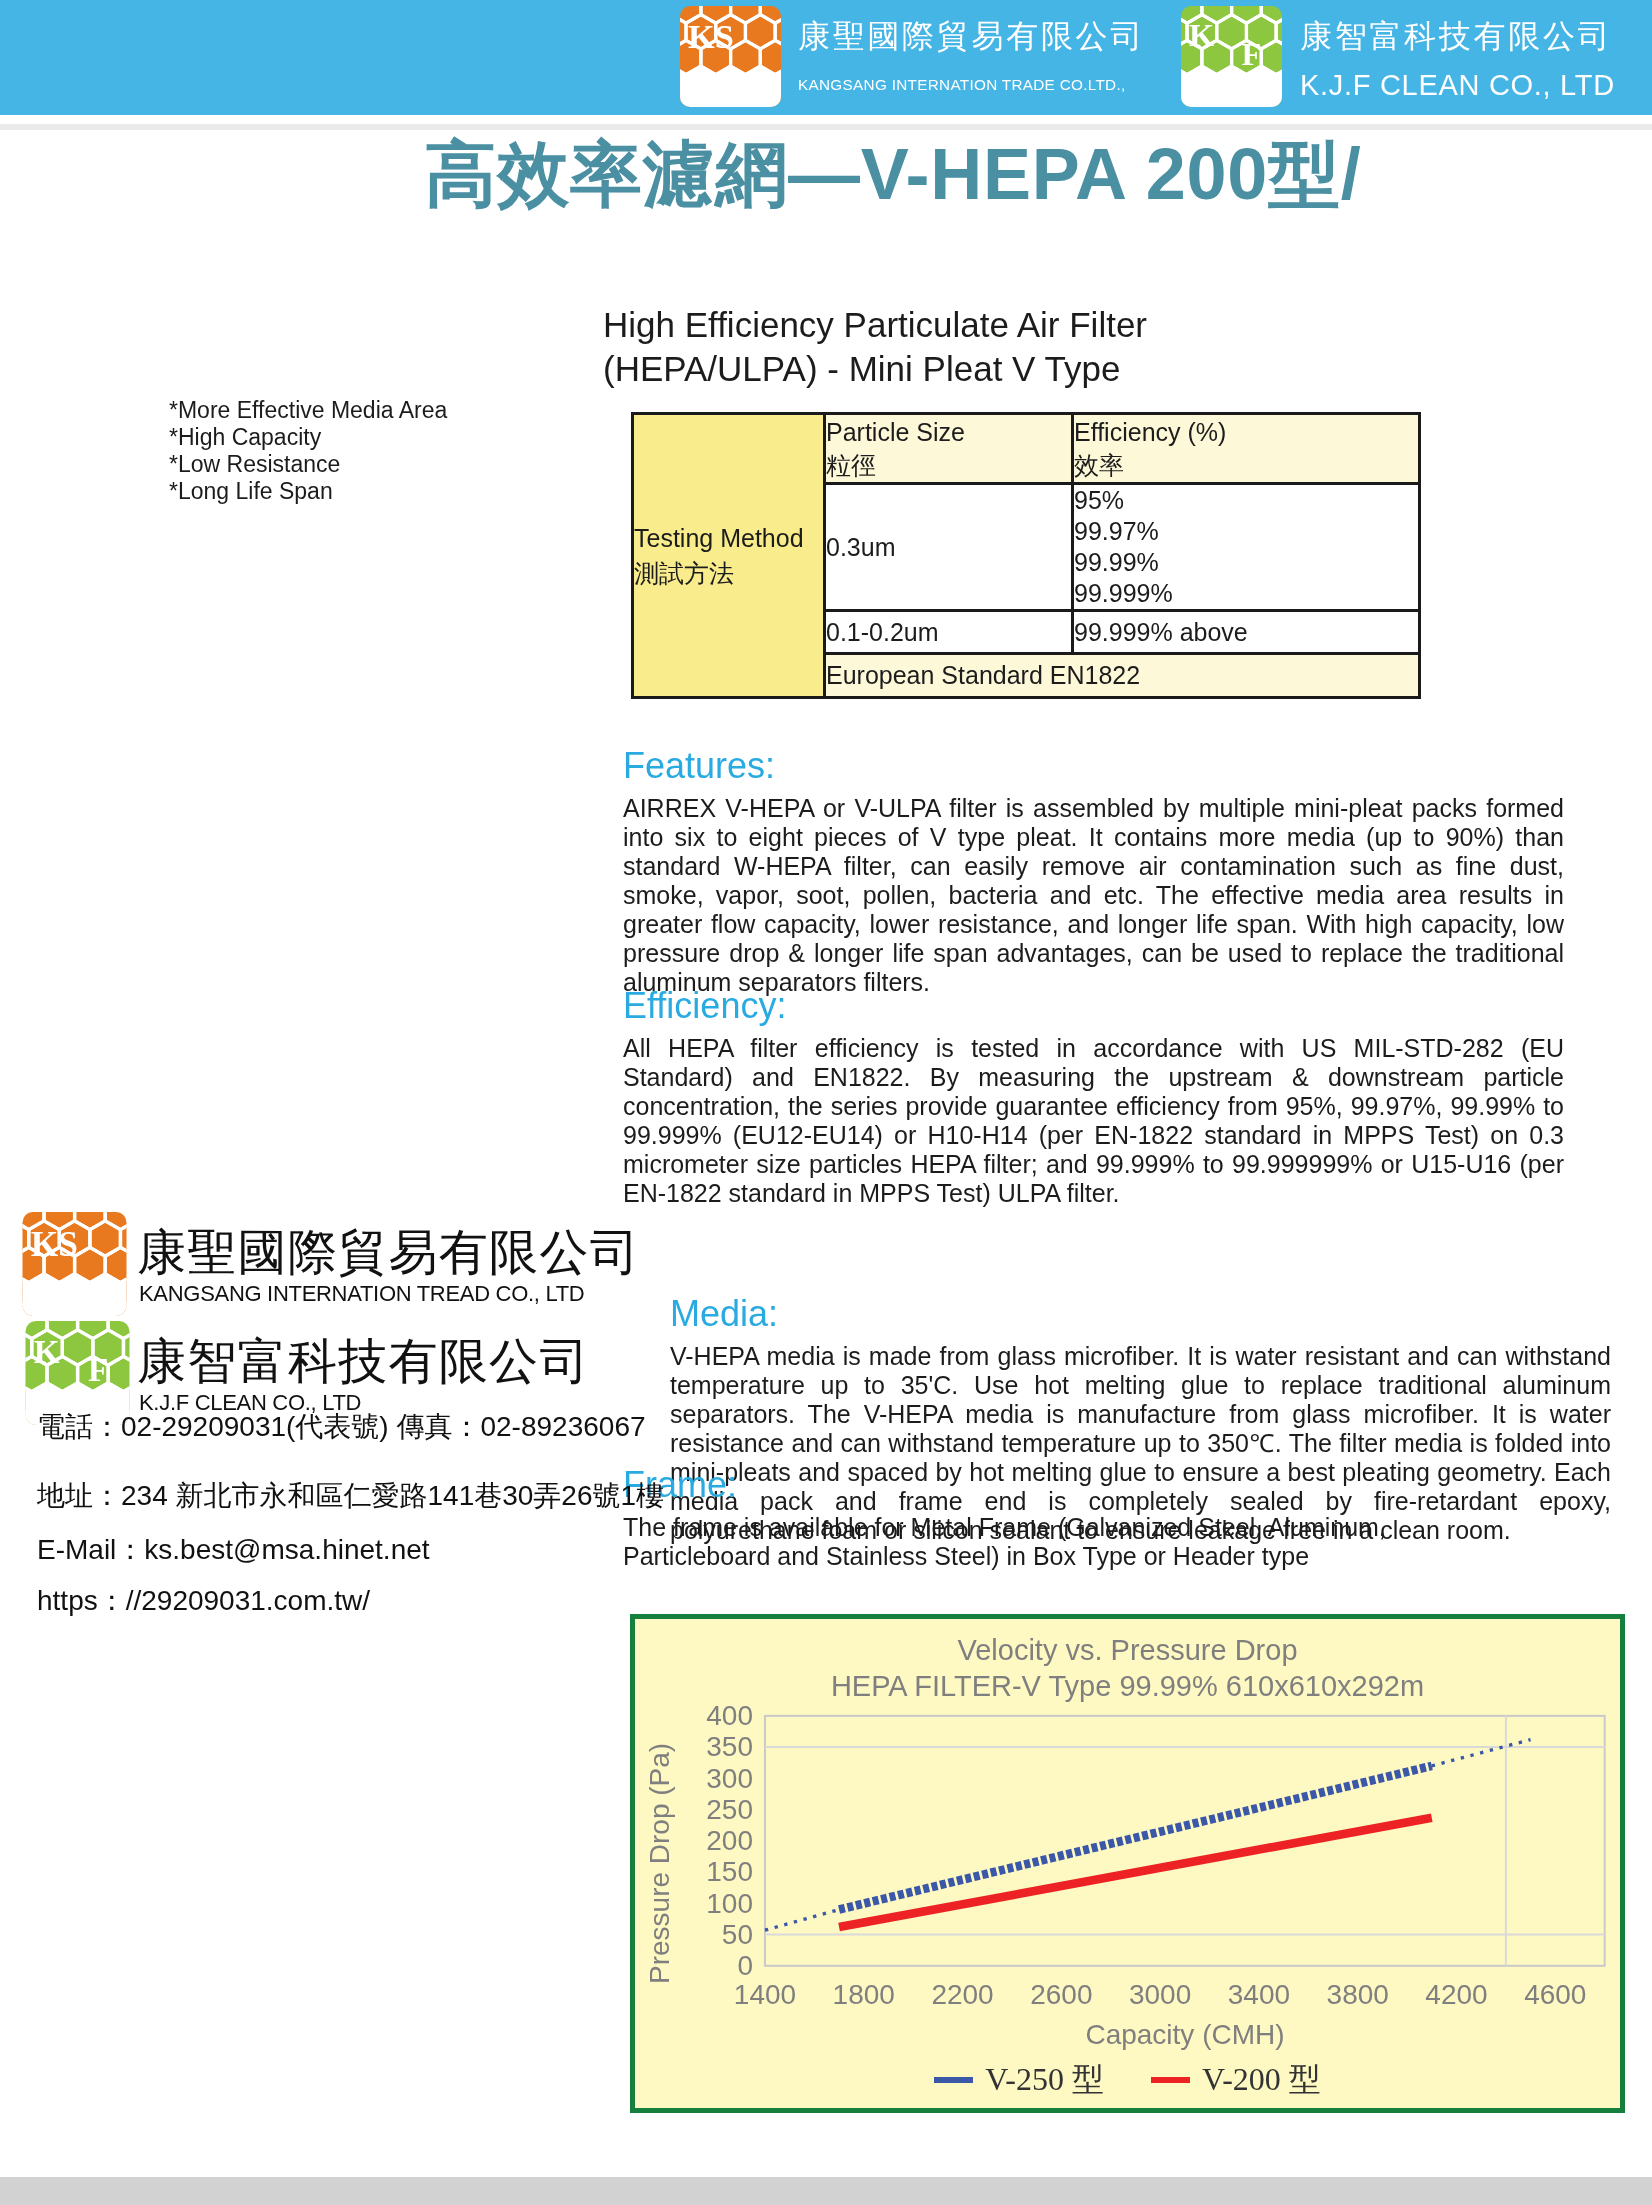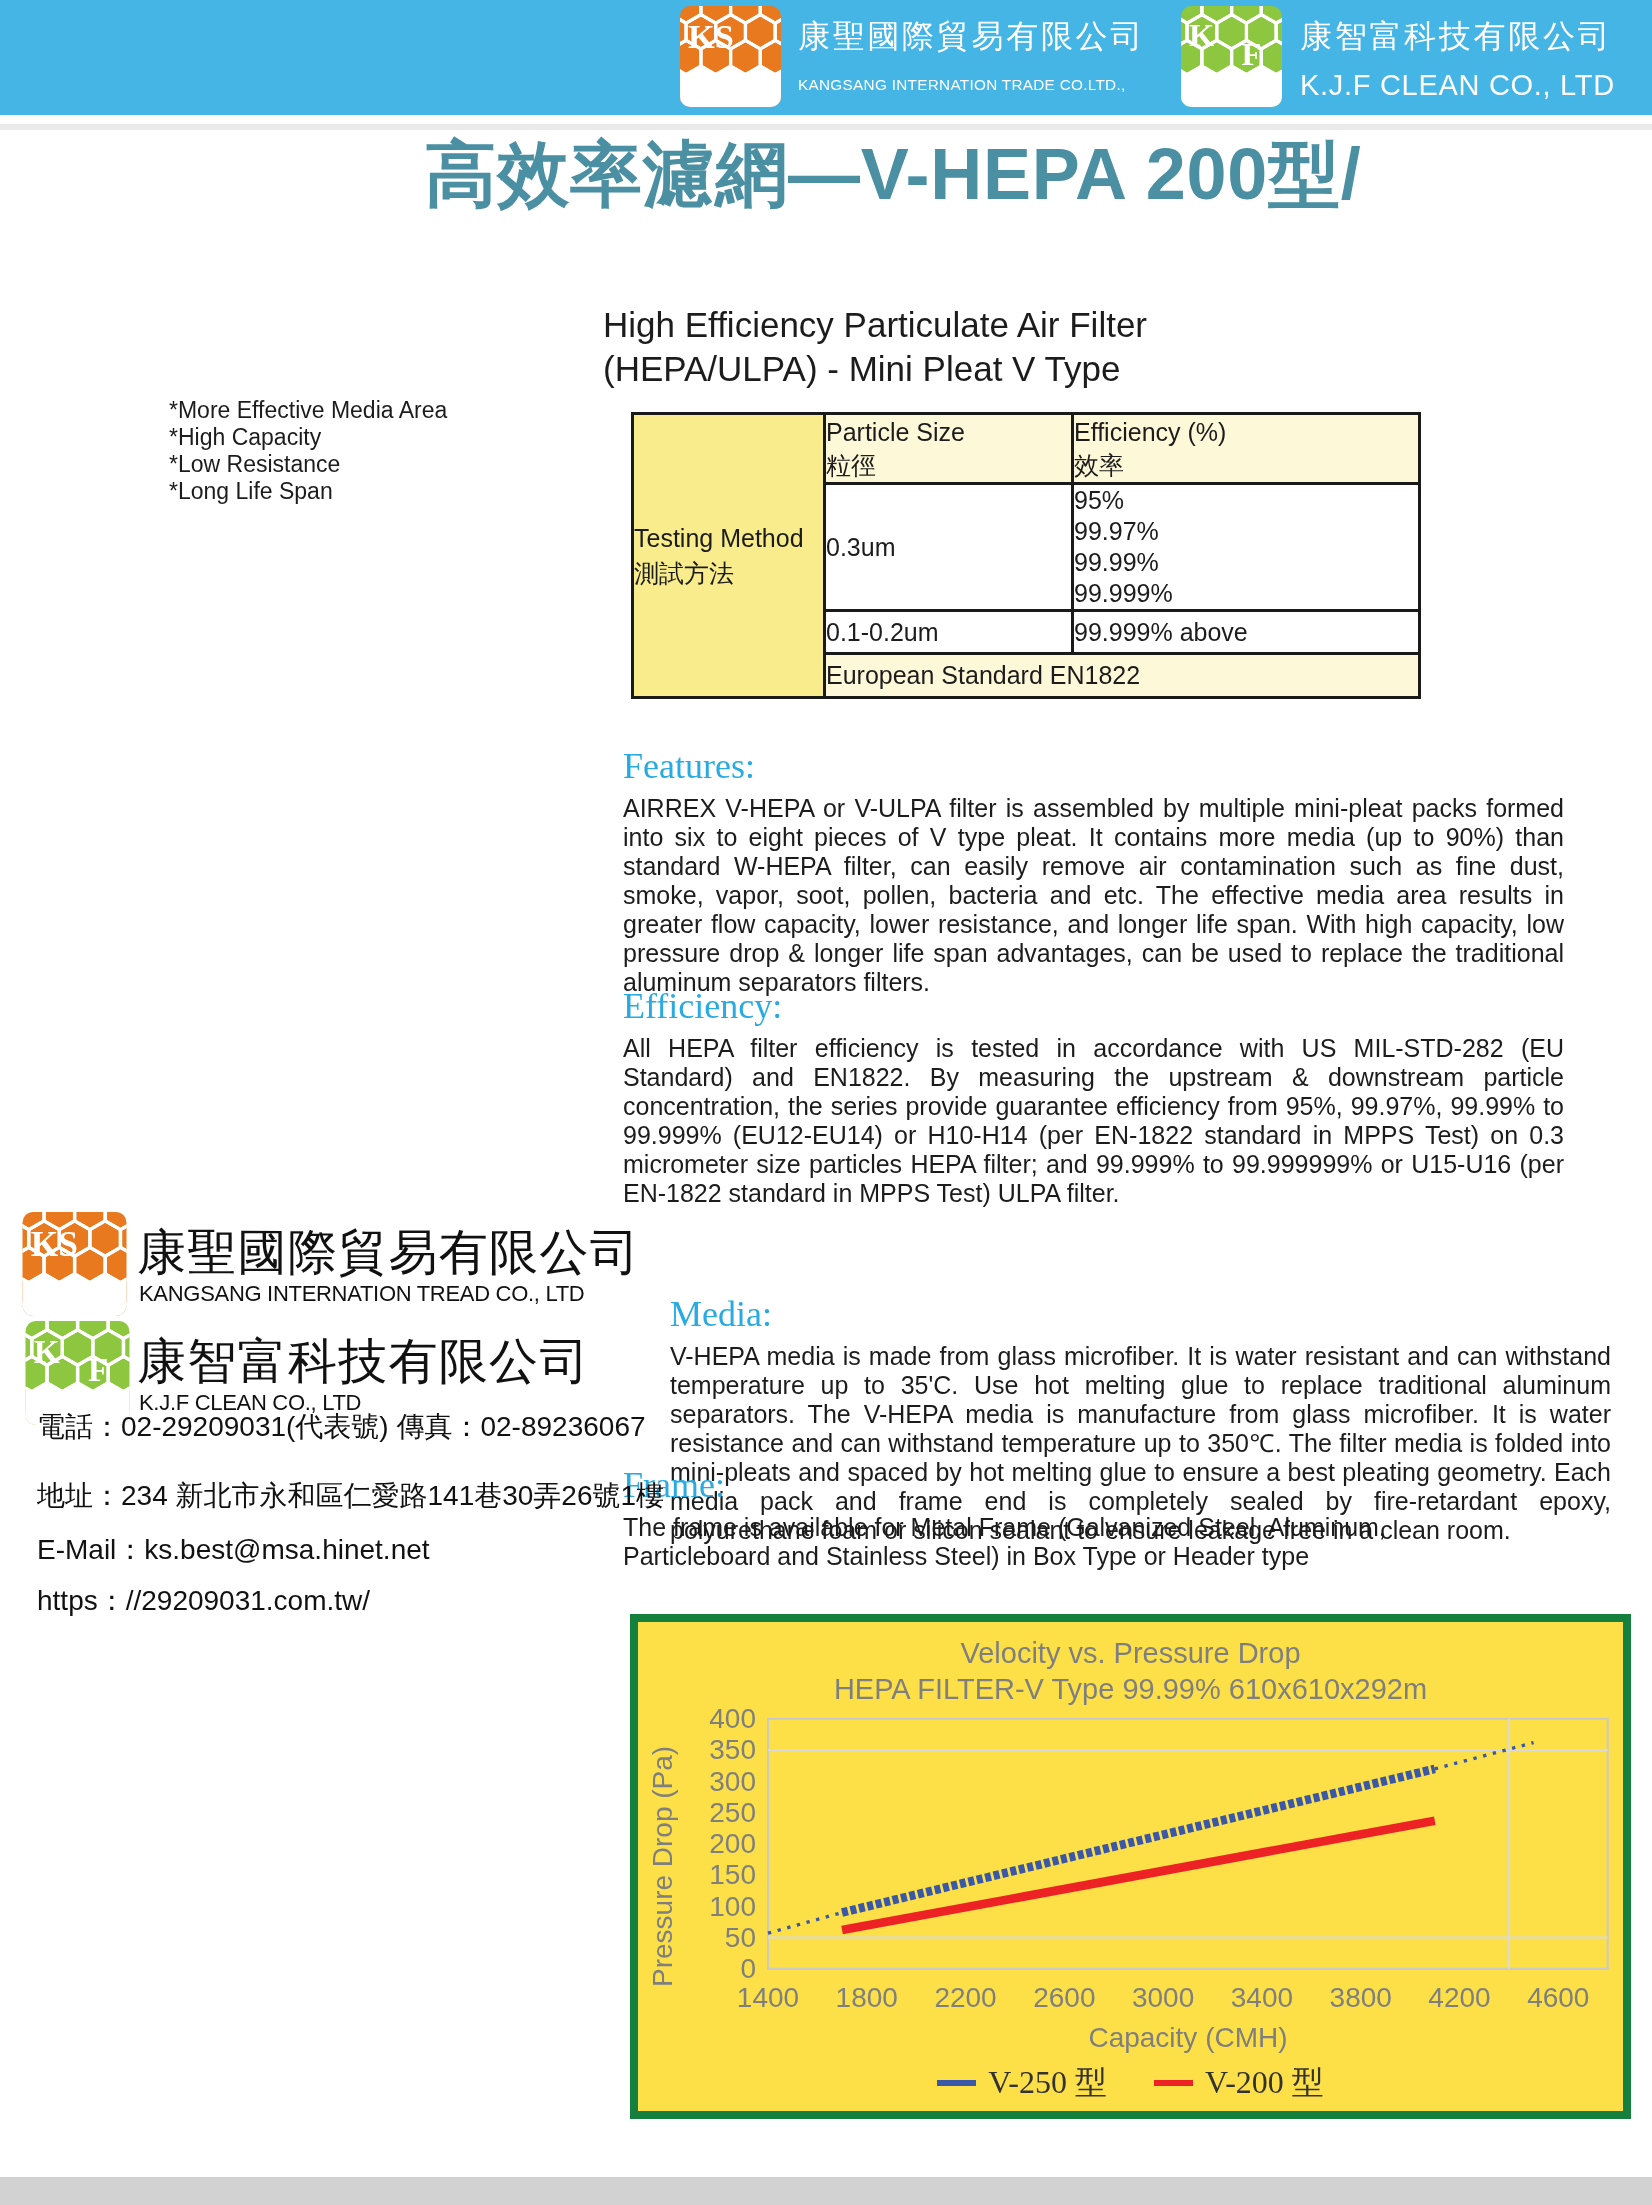--- a/index.html
+++ b/index.html
@@ -27,31 +27,31 @@
   .cell-head{background:#fdf8d8;height:67px;line-height:33px;}
   .col-particle{width:245px;}
   .col-eff{width:344px;}
   .cell-white{background:#ffffff;}
   .pre-line{white-space:pre-line;}
   .row1{height:124px;line-height:31px;}
   .row2{height:40px;}
   .cell-foot{background:#fdf8d8;height:41px;}
   
   .section{position:absolute;left:623px;width:941px;}
-  .sec-heading{color:#29abe2;font-size:36px;margin:0 0 6.7px 0;font-weight:400;font-family:Liberation Serif, serif;}
+  .sec-heading{color:#29abe2;font-size:36px;margin:0 0 6.7px 0;font-weight:400;}
   .sec-body{font-size:25px;line-height:29px;text-align:justify;color:#1c1c1c;}
   #section-frame .sec-body{text-align:left;}
   
   .side-logo{position:absolute;width:107px;height:104px;}
   .side-zh{position:absolute;font-size:49px;font-weight:500;color:#111;letter-spacing:1.3px;}
   .side-en{position:absolute;font-size:22px;color:#111;letter-spacing:-0.3px;}
   .contact{position:absolute;left:37px;font-size:28px;color:#111;font-weight:500;}
   
   #chart{position:absolute;left:630px;top:1614px;width:985px;height:489px;
-         border:8px solid #15803d;background:#fde047;}
+         border:5px solid #15803d;background:#fef9c3;}
   .chart-title{position:absolute;left:0;width:985px;text-align:center;
                color:#7f7f7f;font-size:29px;}
   #chart-ylabel{position:absolute;left:9.3px;top:0;height:489px;display:flex;align-items:center;
                 justify-content:center;writing-mode:vertical-rl;transform:rotate(180deg);
                 color:#7f7f7f;font-size:28px;}
   #plot-svg{position:absolute;left:0;top:0;}
   #chart-xlabel{position:absolute;left:130px;top:400px;width:840px;text-align:center;
                 color:#7f7f7f;font-size:28px;}
   #chart-legend{position:absolute;left:0;top:439px;width:985px;display:flex;
                 justify-content:center;gap:47px;align-items:center;

